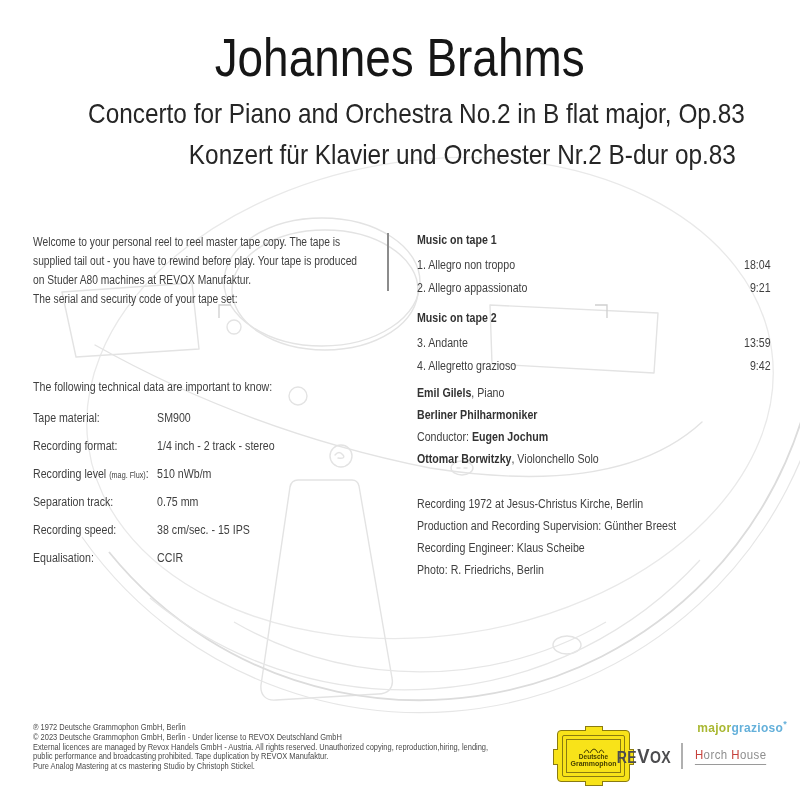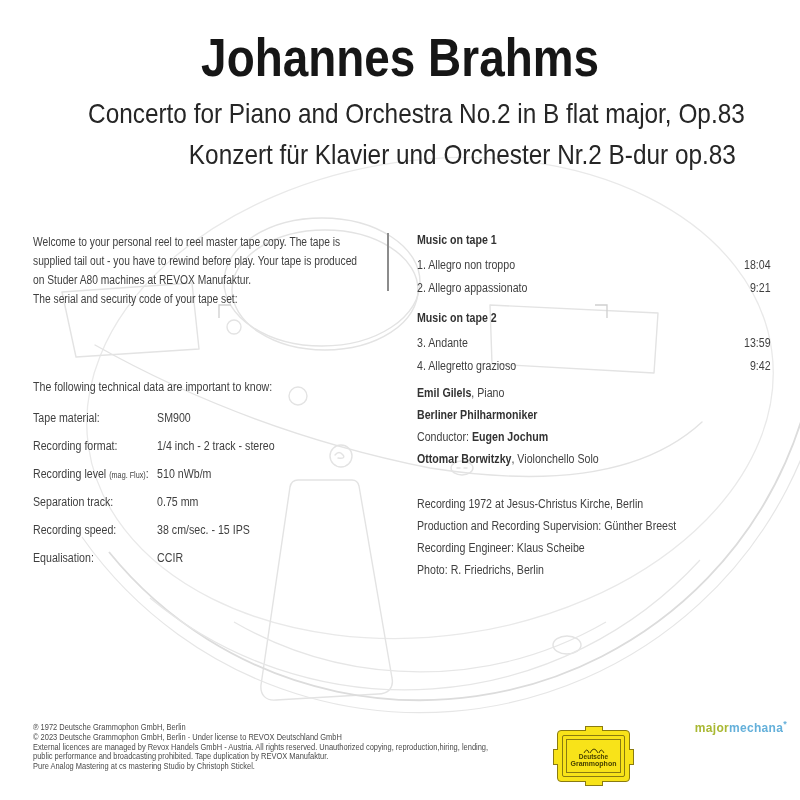--- a/index.html
+++ b/index.html
@@ -4,21 +4,21 @@
 <style>
   html,body { margin:0; padding:0; background:#ffffff; }
   .canvas {
     position:relative; width:800px; height:800px; background:#ffffff;
     overflow:hidden; font-family:"Liberation Sans", sans-serif; color:#3f3f3f;
   }
   .reel-art { position:absolute; left:0; top:0; width:800px; height:800px; }
 
   
   .title { position:absolute; top:28px; left:0; width:800px; text-align:center;
-           font-weight:700; font-size:54px; line-height:58px; color:#161616; }
+           font-weight:400; font-size:54px; line-height:58px; color:#161616; }
   .title .inner { display:inline-block; transform:scaleX(0.85); transform-origin:center; white-space:nowrap; }
   .subtitle { position:absolute; left:16px; width:800px; text-align:center;
               font-size:28px; line-height:32px; color:#262626; }
   .subtitle .inner { display:inline-block; transform:scaleX(0.87); transform-origin:center; white-space:nowrap; }
   .sub1 { top:98px; }
   .sub2 { top:139px;margin-left:46px; }
 
   
   .col-divider { position:absolute; left:387px; top:233px; width:1.5px; height:58px; background:#8c8c8c; }
 
@@ -223,17 +223,22 @@
     <div class="dg-inner">
       <svg width="26" height="8">
         <path d="M3 8 Q6 2 8 8 M9 8 Q13 0 17 8 M18 8 Q20 2 23 8" stroke="#474000" fill="none" stroke-width="1"></path>
       </svg>
       <div class="dg-text1">Deutsche</div>
       <div class="dg-text2">Grammophon</div>
     </div>
   </div>
 
   <div class="austro">
-    <span class="p1">major</span><span class="p2">mechana</span><span class="ast">*</span>
-  </div>
-
+    <span class="p1">major</span><span class="p2">grazioso</span><span class="ast">*</span>
+  </div>
+
+  <div class="logo-row">
+    <span class="revox"><span class="re">RE</span><span class="v">V</span><span class="ox">OX</span></span>
+    <span class="logo-sep"></span>
+    <span class="hh"><span class="cap">H</span><span>orch </span><span class="cap">H</span><span>ouse</span></span>
+  </div>
 
 </div>
 
 </body></html>

